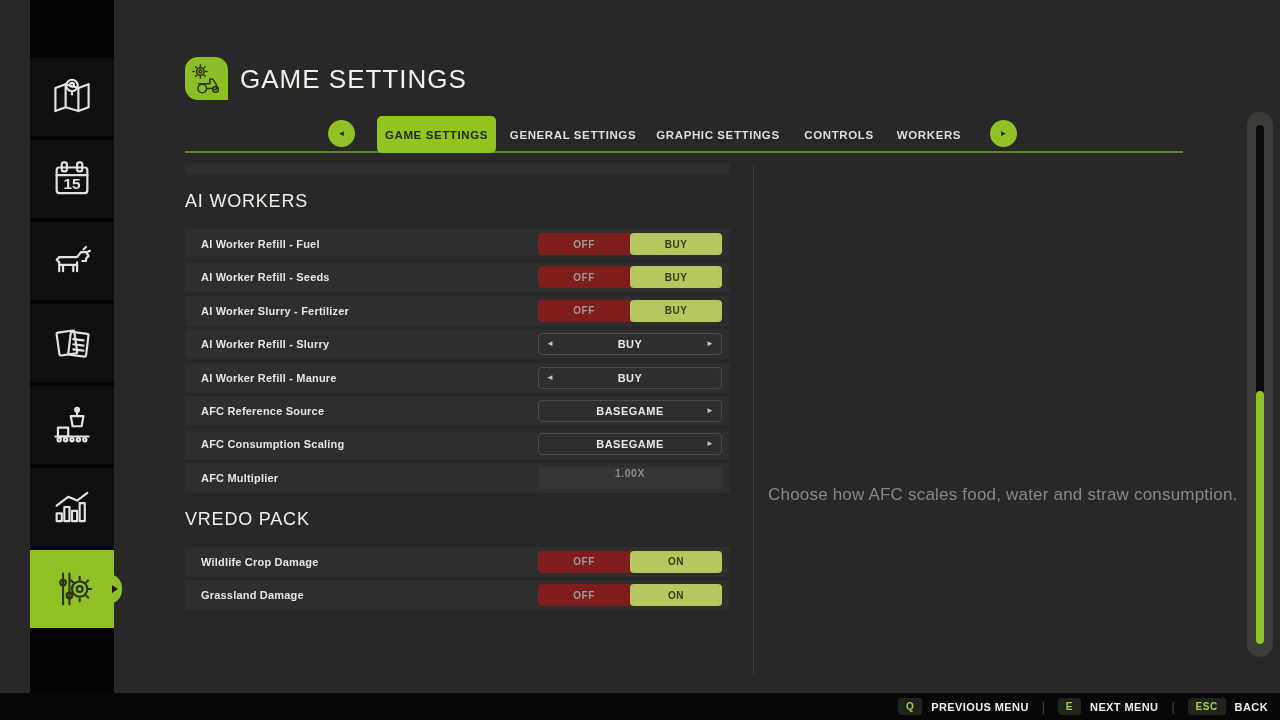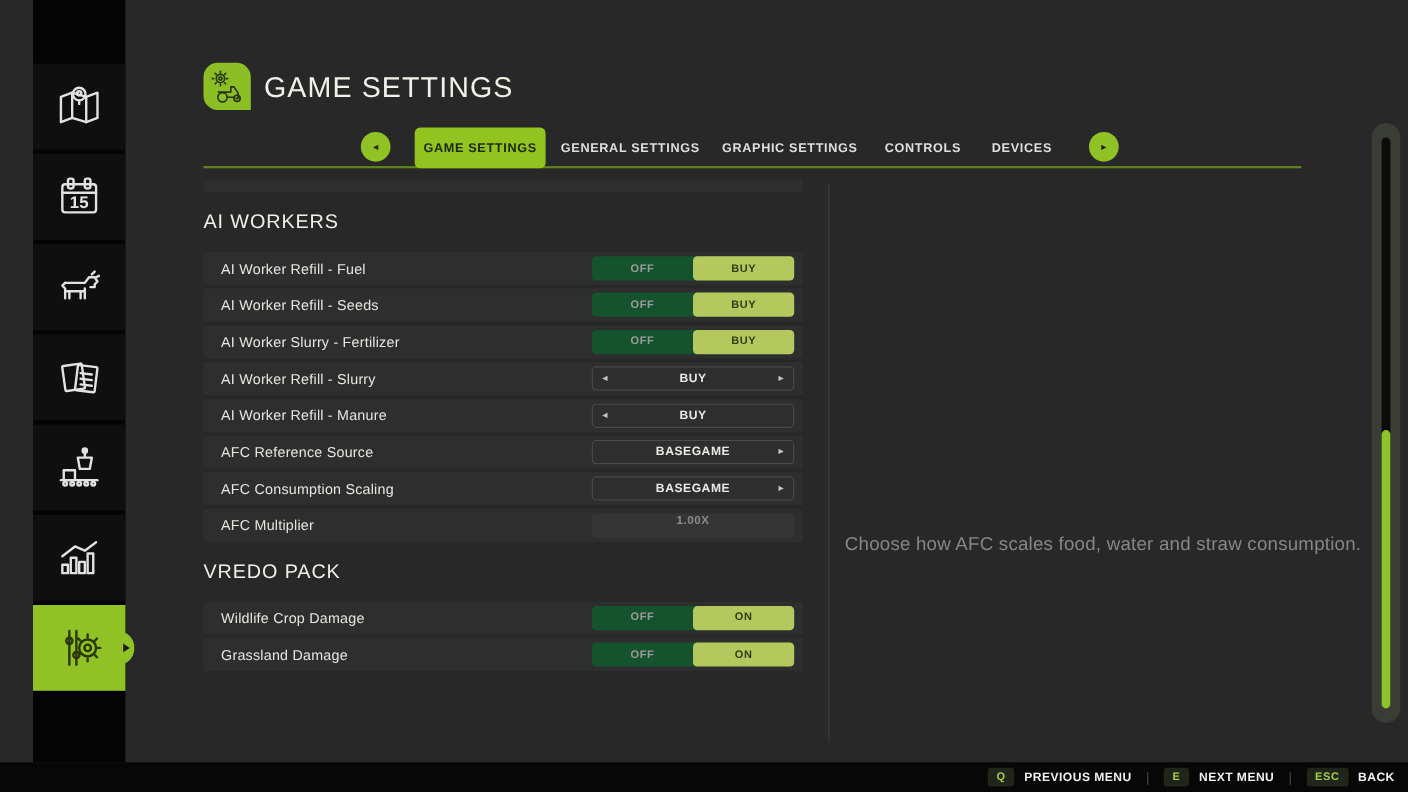--- a/index.html
+++ b/index.html
@@ -39,25 +39,25 @@
   .tab.active { left:377px; width:119px; transform:none; background:#92c41f; border-radius:5px;
                 color:#20290a; z-index:2; }
 
   
   .content { position:absolute; left:185px; top:163px; width:545px; }
   .clipped-row { height:12px; background:#2e2e2e; border-radius:0 0 2px 2px; }
   .section-title { margin-top:17px; margin-bottom:19px; font-size:18px; line-height:18px;
                    color:#f0efe8; letter-spacing:0.8px; font-weight:400; }
   .row { height:30px; margin-bottom:3.4px; background:#2e2e2e; display:flex; align-items:center;
          justify-content:space-between; padding:0 8px 0 16px; }
-  .row-label { font-size:13px; font-weight:normal; color:#e6e6e1; letter-spacing:0.2px; }
+  .row-label { font-size:11px; font-weight:bold; color:#e6e6e1; letter-spacing:0.2px; }
 
   .ctrl { width:184px; height:22px; position:relative; display:flex; }
   
-  .toggle { background:#14532d; border-radius:4px; }
+  .toggle { background:#7f1d1d; border-radius:4px; }
   .toggle .opt { flex:1; border:none; background:transparent; color:#9b9b9b; font-size:10px;
                  font-weight:bold; letter-spacing:0.5px; cursor:pointer; font-family:"Liberation Sans", sans-serif; }
   .toggle .opt.selected { background:#b4c85e; border-radius:4px; color:#333d12; }
   
   .selector { border:1px solid #4a4a4a; border-radius:4px; align-items:center; justify-content:space-between; padding:0 7px; }
   .selector .arrow { background:none; border:none; color:#c2c2c2; font-size:8px; cursor:pointer; padding:0; line-height:1; }
   .selector .arrow.hidden { visibility:hidden; }
   .selector .sel-value { font-size:11px; font-weight:bold; color:#e9e9e4; letter-spacing:0.5px; }
   
   .value-box { background:#353535; border-radius:4px; align-items:flex-start; justify-content:center; }
@@ -166,21 +166,21 @@
 <h1 class="page-title">GAME SETTINGS</h1>
 
 <button class="tab-circle left">
   <span>◄</span>
 </button>
 <div class="tab-underline"></div>
 <button class="tab active">GAME SETTINGS</button>
 <button class="tab" style="left:573px">GENERAL SETTINGS</button>
 <button class="tab" style="left:718px">GRAPHIC SETTINGS</button>
 <button class="tab" style="left:839px">CONTROLS</button>
-<button class="tab" style="left:929px">DEVICES</button>
+<button class="tab" style="left:929px">WORKERS</button>
 <button class="tab-circle right">
   <span>►</span>
 </button>
 
 <div class="content">
   <div class="clipped-row"></div>
 
   <div class="section-title">AI WORKERS</div>
 
   <div class="row">

